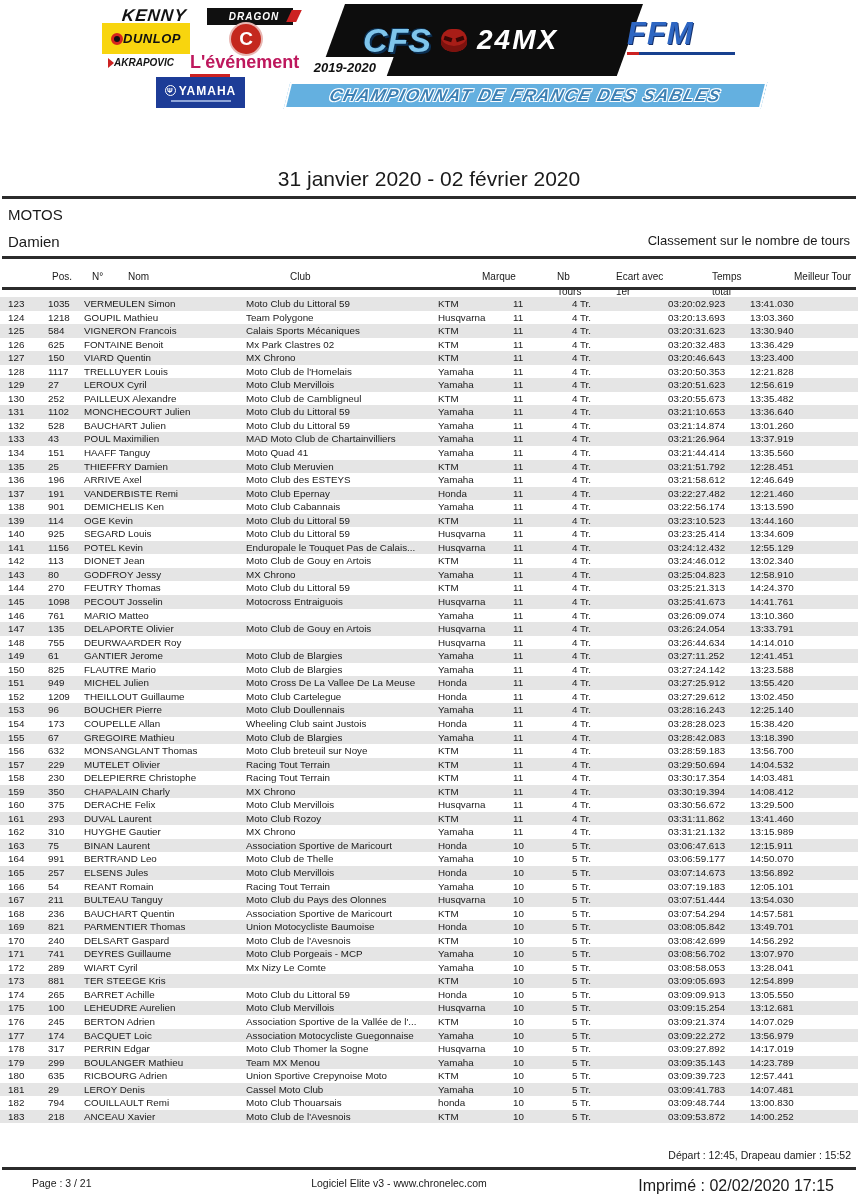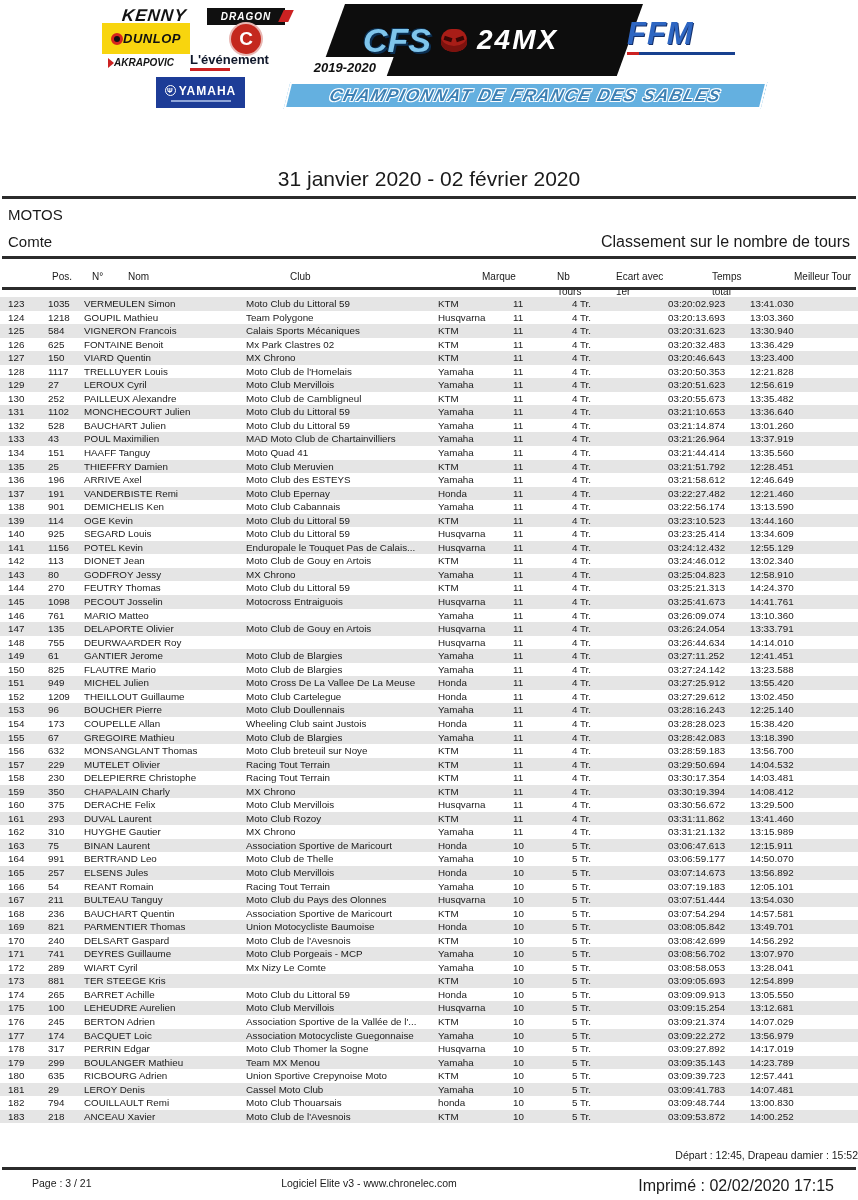--- a/index.html
+++ b/index.html
@@ -5,36 +5,36 @@
   html,body{margin:0;padding:0;background:#888;}
   .page{position:relative;width:858px;height:1200px;background:#ffffff;margin:0 auto;
         font-family:"Liberation Sans",sans-serif;color:#1a1a1a;overflow:hidden;}
 
   
   .hdr{position:absolute;left:0;top:0;width:858px;height:118px;}
   .kenny{position:absolute;left:122px;top:6px;font-style:italic;font-weight:900;
          font-size:17px;letter-spacing:1px;color:#121212;transform:skewX(-6deg);}
   .dragon{position:absolute;left:207px;top:8px;width:78px;height:17px;background:#101010;
           color:#fff;font-style:italic;font-weight:900;font-size:10px;text-align:center;
-          line-height:17px;letter-spacing:1px;}
+          line-height:17px;letter-spacing:1px;padding-left:8px;}
   .dragon .slash{position:absolute;right:-6px;top:2px;width:10px;height:12px;background:#c22;
           transform:skewX(-25deg);}
   .dunlop{position:absolute;left:102px;top:23px;width:88px;height:31px;background:#f8d50e;
           display:flex;align-items:center;justify-content:center;}
   .dunlop .roundel{width:12px;height:12px;border-radius:50%;border:3px solid #d5241e;
           background:#111;box-sizing:border-box;}
   .dunlop .word{font-style:italic;font-weight:900;font-size:13px;color:#111;letter-spacing:.5px;}
   .cbadge{position:absolute;left:231px;top:24px;width:30px;height:30px;border-radius:50%;
           background:#c4281e;color:#fff;font-weight:900;font-size:19px;display:flex;
           align-items:center;justify-content:center;box-shadow:0 0 0 2px #e8b7b3;}
   .akra{position:absolute;left:108px;top:57px;font-style:italic;font-weight:800;
         font-size:10px;color:#141414;display:flex;align-items:center;gap:0;}
   .akra .tri{width:0;height:0;border-left:6px solid #c22;border-top:5px solid transparent;
         border-bottom:5px solid transparent;}
-  .leven{position:absolute;left:190px;top:52px;font-weight:700;font-size:13px;color:#0f172a;}
+  .leven{position:absolute;left:190px;top:52px;font-weight:700;font-size:18px;color:#be185d;}
   .leven .bar{width:40px;height:3px;background:#c22;margin-top:1px;}
   .yamaha{position:absolute;left:156px;top:77px;width:89px;height:31px;background:#1d3c97;
           color:#fff;display:flex;flex-direction:column;align-items:center;justify-content:center;}
   .yamaha .word{font-weight:900;font-size:12px;letter-spacing:1px;display:flex;align-items:center;gap:3px;}
   .yamaha .fork{width:11px;height:11px;border:1.5px solid #fff;border-radius:50%;font-size:7px;
           line-height:9px;text-align:center;box-sizing:border-box;}
   .yamaha .tag{width:60px;height:2px;background:#8ea4d8;margin-top:2px;}
   .blackwing{position:absolute;left:345px;top:4px;width:298px;height:72px;background:#0d0d0d;
           transform:skewX(-20deg);transform-origin:0 0;}
   .blackwing .inner{transform:skewX(20deg);transform-origin:0 0;position:absolute;left:0;top:0;
@@ -61,38 +61,38 @@
        letter-spacing:1.5px;color:#3c80b4;white-space:nowrap;
        text-shadow:-1px -1px 0 #fff,1px -1px 0 #fff,-1px 1px 0 #fff,1px 1px 0 #fff;}
 
   
   .title{position:absolute;left:0;top:130px;width:858px;text-align:center;font-size:21px;}
   .subtitle{position:absolute;left:0;top:167px;width:858px;text-align:center;font-size:21px;}
   .rule{position:absolute;left:2px;right:2px;height:2.5px;background:#2b2b2b;}
   .r1{top:196px;} .r2{top:256px;} .r3{top:287px;} .r4{top:1167px;}
   .motos{position:absolute;left:8px;top:206px;font-size:15px;}
   .course{position:absolute;left:8px;top:233px;font-size:15px;}
-  .classement{position:absolute;right:8px;top:233px;font-size:16px;text-align:right;}
+  .classement{position:absolute;right:8px;top:233px;font-size:13px;text-align:right;}
 
   
   .grid{display:grid;grid-template-columns:40px 36px 162px 192px 75px 59px 96px 82px 1fr;
         padding-left:8px;padding-right:4px;box-sizing:border-box;}
   .thead{position:absolute;left:0;top:269px;width:858px;height:15px;font-size:10px;
         line-height:15px;}
   .tbody{position:absolute;left:0;top:297px;width:858px;}
   .trow{height:13.55px;line-height:13.55px;font-size:9.8px;white-space:nowrap;}
   .trow.odd{background:#e5e5e5;}
   .trow.even{background:#ffffff;}
   .c{overflow:hidden;}
   .thead .c{overflow:visible;padding-left:44px;}
 
   
-  .depart{position:absolute;right:0;top:1149px;font-size:10.5px;}
+  .depart{position:absolute;right:7px;top:1149px;font-size:10.5px;}
   .fpage{position:absolute;left:8px;top:1177px;font-size:10.5px;padding-left:24px;}
-  .fsoft{position:absolute;left:0;top:1177px;width:738px;text-align:center;font-size:10.5px;}
+  .fsoft{position:absolute;left:0;top:1177px;width:798px;text-align:center;font-size:10.5px;}
   .fprint{position:absolute;right:24px;top:1177px;font-size:16px;}
 </style>
 </head>
 <body>
 
 <div class="page">
 
   <div class="hdr">
     <div class="kenny">KENNY</div>
     <div class="dragon">
@@ -136,21 +136,21 @@
     </div>
     <div class="banner">
       <span>CHAMPIONNAT DE FRANCE DES SABLES</span>
     </div>
   </div>
 
   <div class="subtitle">31 janvier 2020 - 02 février 2020</div>
 
   <div class="rule r1"></div>
   <div class="motos">MOTOS</div>
-  <div class="course">Comte</div>
+  <div class="course">Damien</div>
   <div class="classement">Classement sur le nombre de tours</div>
   <div class="rule r2"></div>
 
   <div class="thead grid">
     <div class="c">Pos.</div>
     <div class="c">N°</div>
     <div class="c">Nom</div>
     <div class="c">Club</div>
     <div class="c">Marque</div>
     <div class="c">Nb Tours</div>

